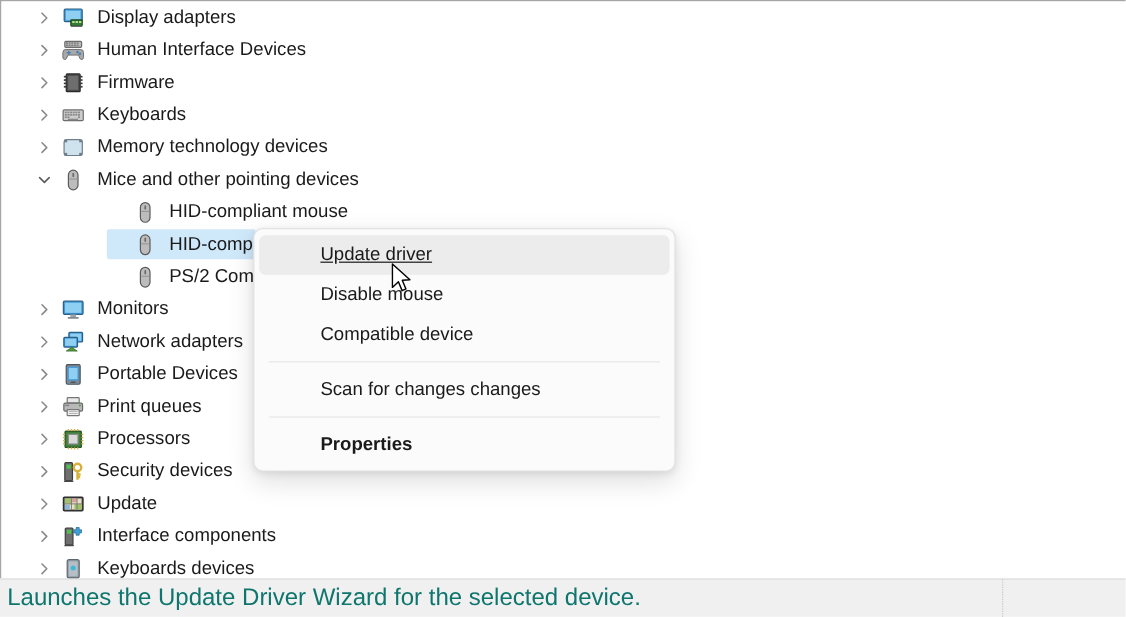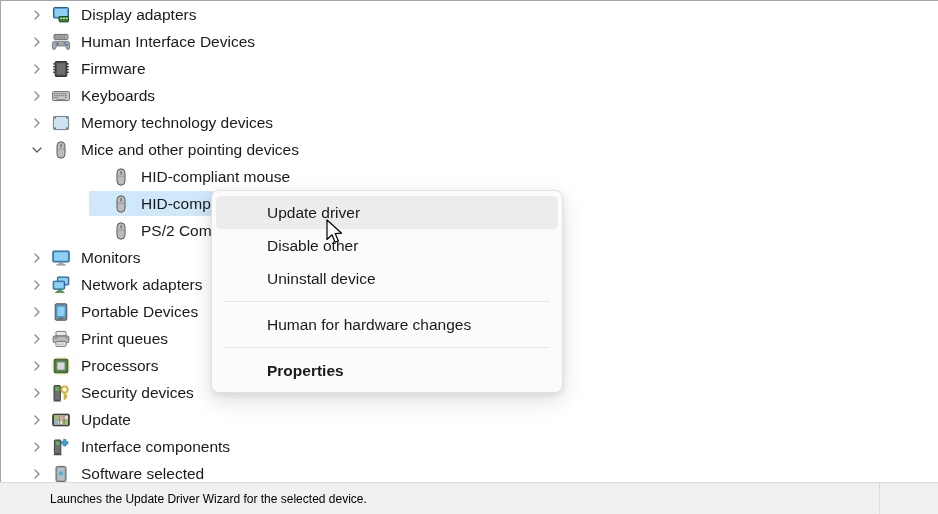--- a/index.html
+++ b/index.html
@@ -97,28 +97,27 @@
     height: 32px;
     background: #f0f0f0;
     border-top: 1px solid #dcdcdc;
     box-sizing: border-box;
     display: flex;
     align-items: center;
   }
   .statusbar .seg-main {
     flex: 0 0 836px;
     padding-left: 6px;
-    font-size: 12px;
-    color: #000000;
+    font-size: 20px;
+    color: #0f766e;
     border-right: 1px dotted #c9c9c9;
     height: 100%;
     display: flex;
     align-items: center;
     box-sizing: border-box;
-    margin-left: 44px;
   }
   .statusbar .seg-aux {
     flex: 1 1 auto;
     height: 100%;
   }
 
   
   .ctx-menu {
     position: absolute;
     left: 211px;
@@ -138,20 +137,21 @@
     align-items: center;
     padding-left: 51px;
     font-size: 15.5px;
     color: #1a1a1a;
     border-radius: 5px;
     box-sizing: border-box;
     cursor: default;
   }
   .ctx-item.hover {
     background: #ececec;
+    text-decoration: underline;
   }
   .ctx-item.bold {
     font-weight: bold;
   }
   .ctx-sep {
     height: 1px;
     background: #e6e6e6;
     margin: 6px 8px 6px 8px;
   }
 
@@ -512,32 +512,32 @@
               <path d="M4 2 L8 6 L4 10" fill="none" stroke="#8a8a8a" stroke-width="1.3" stroke-linecap="round" stroke-linejoin="round"></path>
             </svg>
           </span>
           <span class="ico">
             <svg width="20" height="20" viewBox="0 0 20 20">
               <rect x="5" y="2.4" width="10" height="15.2" rx="1.6" fill="#9aa4ad" stroke="#5d666d"></rect>
               <rect x="6.4" y="4" width="7.2" height="12" rx="1" fill="#b6bfc6"></rect>
               <circle cx="10" cy="9.4" r="2.1" fill="#3fb8d8"></circle>
             </svg>
           </span>
-          <span class="tlabel">Software selected</span>
+          <span class="tlabel">Keyboards devices</span>
         </div>
       </div>
   </div>
 
   <div class="ctx-menu">
     <div id="ctx-items">
         <div class="ctx-item hover">Update driver</div>
-        <div class="ctx-item">Disable other</div>
-        <div class="ctx-item">Uninstall device</div>
+        <div class="ctx-item">Disable mouse</div>
+        <div class="ctx-item">Compatible device</div>
         <div class="ctx-sep"></div>
-        <div class="ctx-item">Human for hardware changes</div>
+        <div class="ctx-item">Scan for changes changes</div>
         <div class="ctx-sep"></div>
         <div class="ctx-item bold">Properties</div>
       </div>
   </div>
 
   <div class="cursor">
     <svg width="20" height="28" viewBox="0 0 20 28">
       <path d="M1 1 L1 20.5 L6.0 15.8 L9.1 23.2 L12.3 21.8 L9.2 14.6 L15.6 14.2 Z" fill="#ffffff" stroke="#000000" stroke-width="1.2" stroke-linejoin="round"></path>
     </svg>
   </div>

